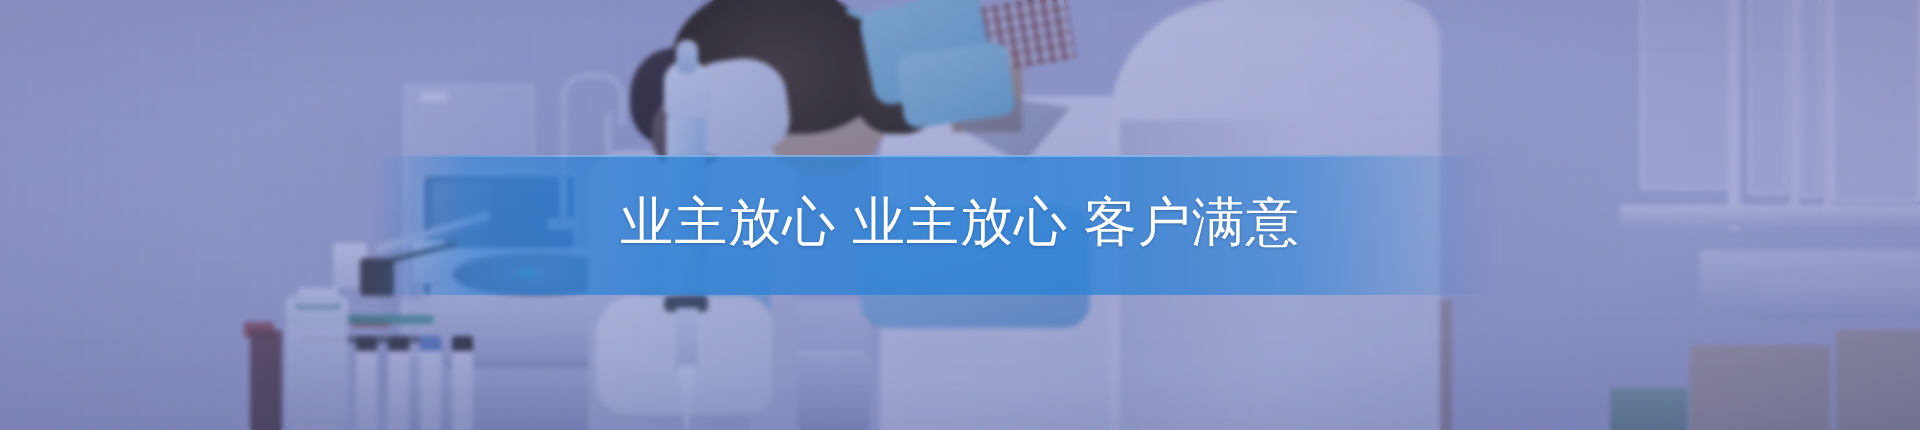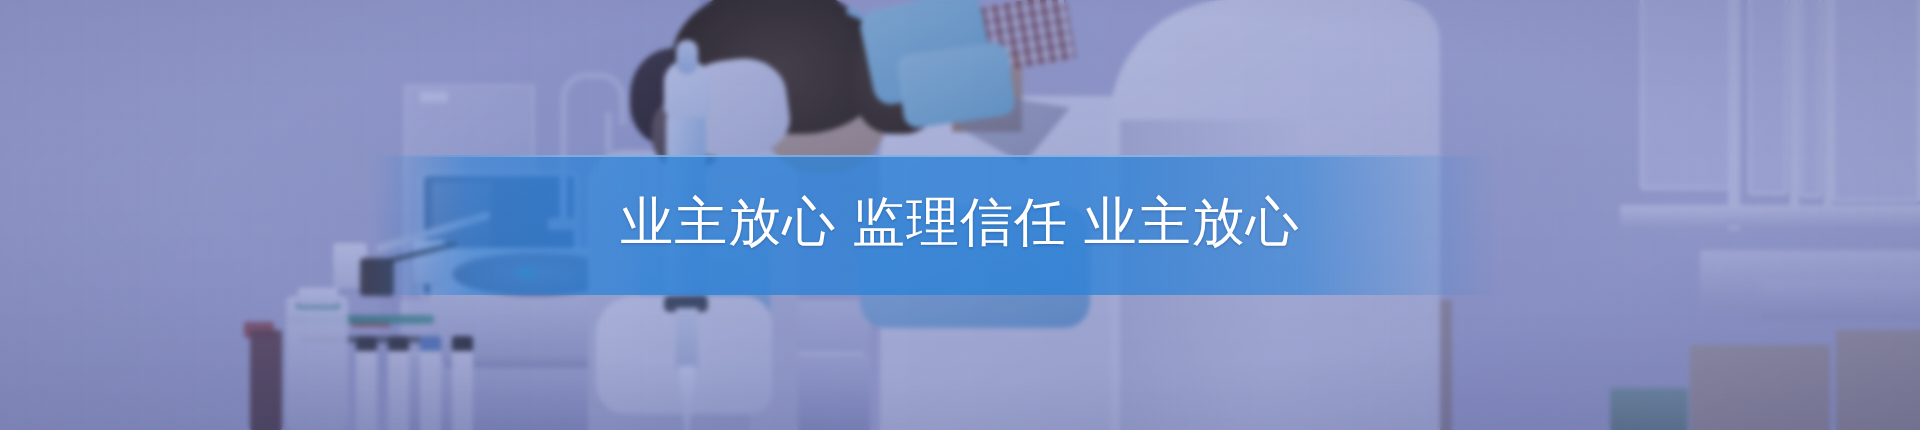--- a/index.html
+++ b/index.html
@@ -350,16 +350,16 @@
     <div class="blur"></div>
     <div class="tint"></div>
     <div class="tint2"></div>
     <div class="vignette"></div>
   </div>
 
   <div class="band"></div>
   <div class="band-top"></div>
 
   <div class="caption">
-    <div class="headline">业主放心 监理信任 业主放心</div>
+    <div class="headline">业主放心 业主放心 客户满意</div>
   </div>
 
 </div>
 
 </body></html>

